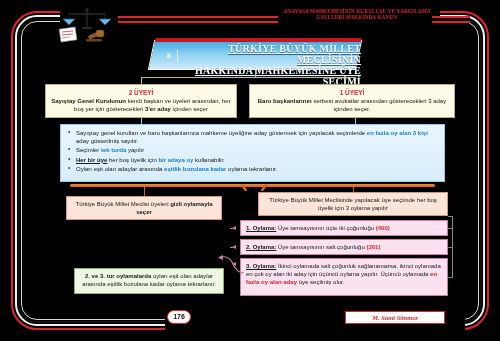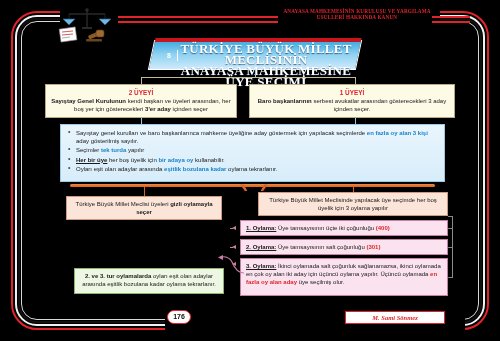--- a/index.html
+++ b/index.html
@@ -34,24 +34,24 @@
       font-family:"Liberation Serif","DejaVu Serif",serif;}
 
   
   .title-wrap{position:absolute;left:143px;top:40px;width:224px;height:30px;}
   .title-banner{position:absolute;left:8px;top:0;width:208px;height:30px;
       background:linear-gradient(180deg,#3ea8e0 0%,#8fd2f2 48%,#cfeafb 100%);
       border:1px solid #ffffff;box-sizing:border-box;
       transform:skewX(-12deg);box-shadow:0 1px 2px rgba(0,0,0,.45);}
   .title-banner:before{content:"";position:absolute;left:0;top:-3px;
       width:100%;height:4px;background:#c4161c;transform:skewX(0deg);}
-  .title-txt{position:absolute;left:28px;top:3px;width:190px;text-align:center;
-      color:#fff;font-size:13px;line-height:11px;font-weight:bold;
+  .title-txt{position:absolute;left:28px;top:3px;width:190px;text-align:right;
+      color:#fff;font-size:10px;line-height:11px;font-weight:bold;
       letter-spacing:.25px;text-shadow:0 1px 1px rgba(0,40,80,.65);
-      font-family:"Liberation Serif","DejaVu Serif",serif;}
+      font-family:"Liberation Serif","DejaVu Serif",serif;text-decoration:underline;}
   .title-badge{position:absolute;left:163px;top:49px;width:12px;height:13px;
       color:#fff;font-size:7px;font-weight:bold;text-align:center;line-height:13px;}
   .title-badge:after{content:"";position:absolute;right:-3px;top:1px;
       width:1px;height:11px;background:#fff;}
 
   
   .vline{position:absolute;background:#9ec9e6;width:1px;}
   .cream-line{position:absolute;background:#c9b98f;}
 
   
@@ -163,21 +163,21 @@
 <div class="hdr-rule r1"></div>
 <div class="hdr-rule r2"></div>
 <div class="hdr-rule r3"></div>
 <div class="hdr-rule r4"></div>
 <div class="hdr-text">ANAYASA MAHKEMESİNİN KURULUŞU VE YARGILAMA USULLERİ HAKKINDA KANUN</div>
 
 <div class="title-wrap">
   <div class="title-banner"></div>
   <div class="title-txt">
     <div>TÜRKİYE BÜYÜK MİLLET MECLİSİNİN</div>
-    <div>ANAYASA MAHKEMESİNE ÜYE SEÇİMİ</div>
+    <div>HAKKINDA MAHKEMESİNE ÜYE SEÇİMİ</div>
   </div>
 </div>
 <div class="title-badge">8</div>
 
 <div class="cream-line" style="left:255px;top:70px;width:1px;height:7px;background:#9ec9e6;"></div>
 <div class="cream-line" style="left:141px;top:77px;width:215px;height:1px;"></div>
 <div class="cream-line" style="left:141px;top:77px;width:1px;height:7px;"></div>
 <div class="cream-line" style="left:355px;top:77px;width:1px;height:7px;"></div>
 
 <div class="cream-box box-left">

